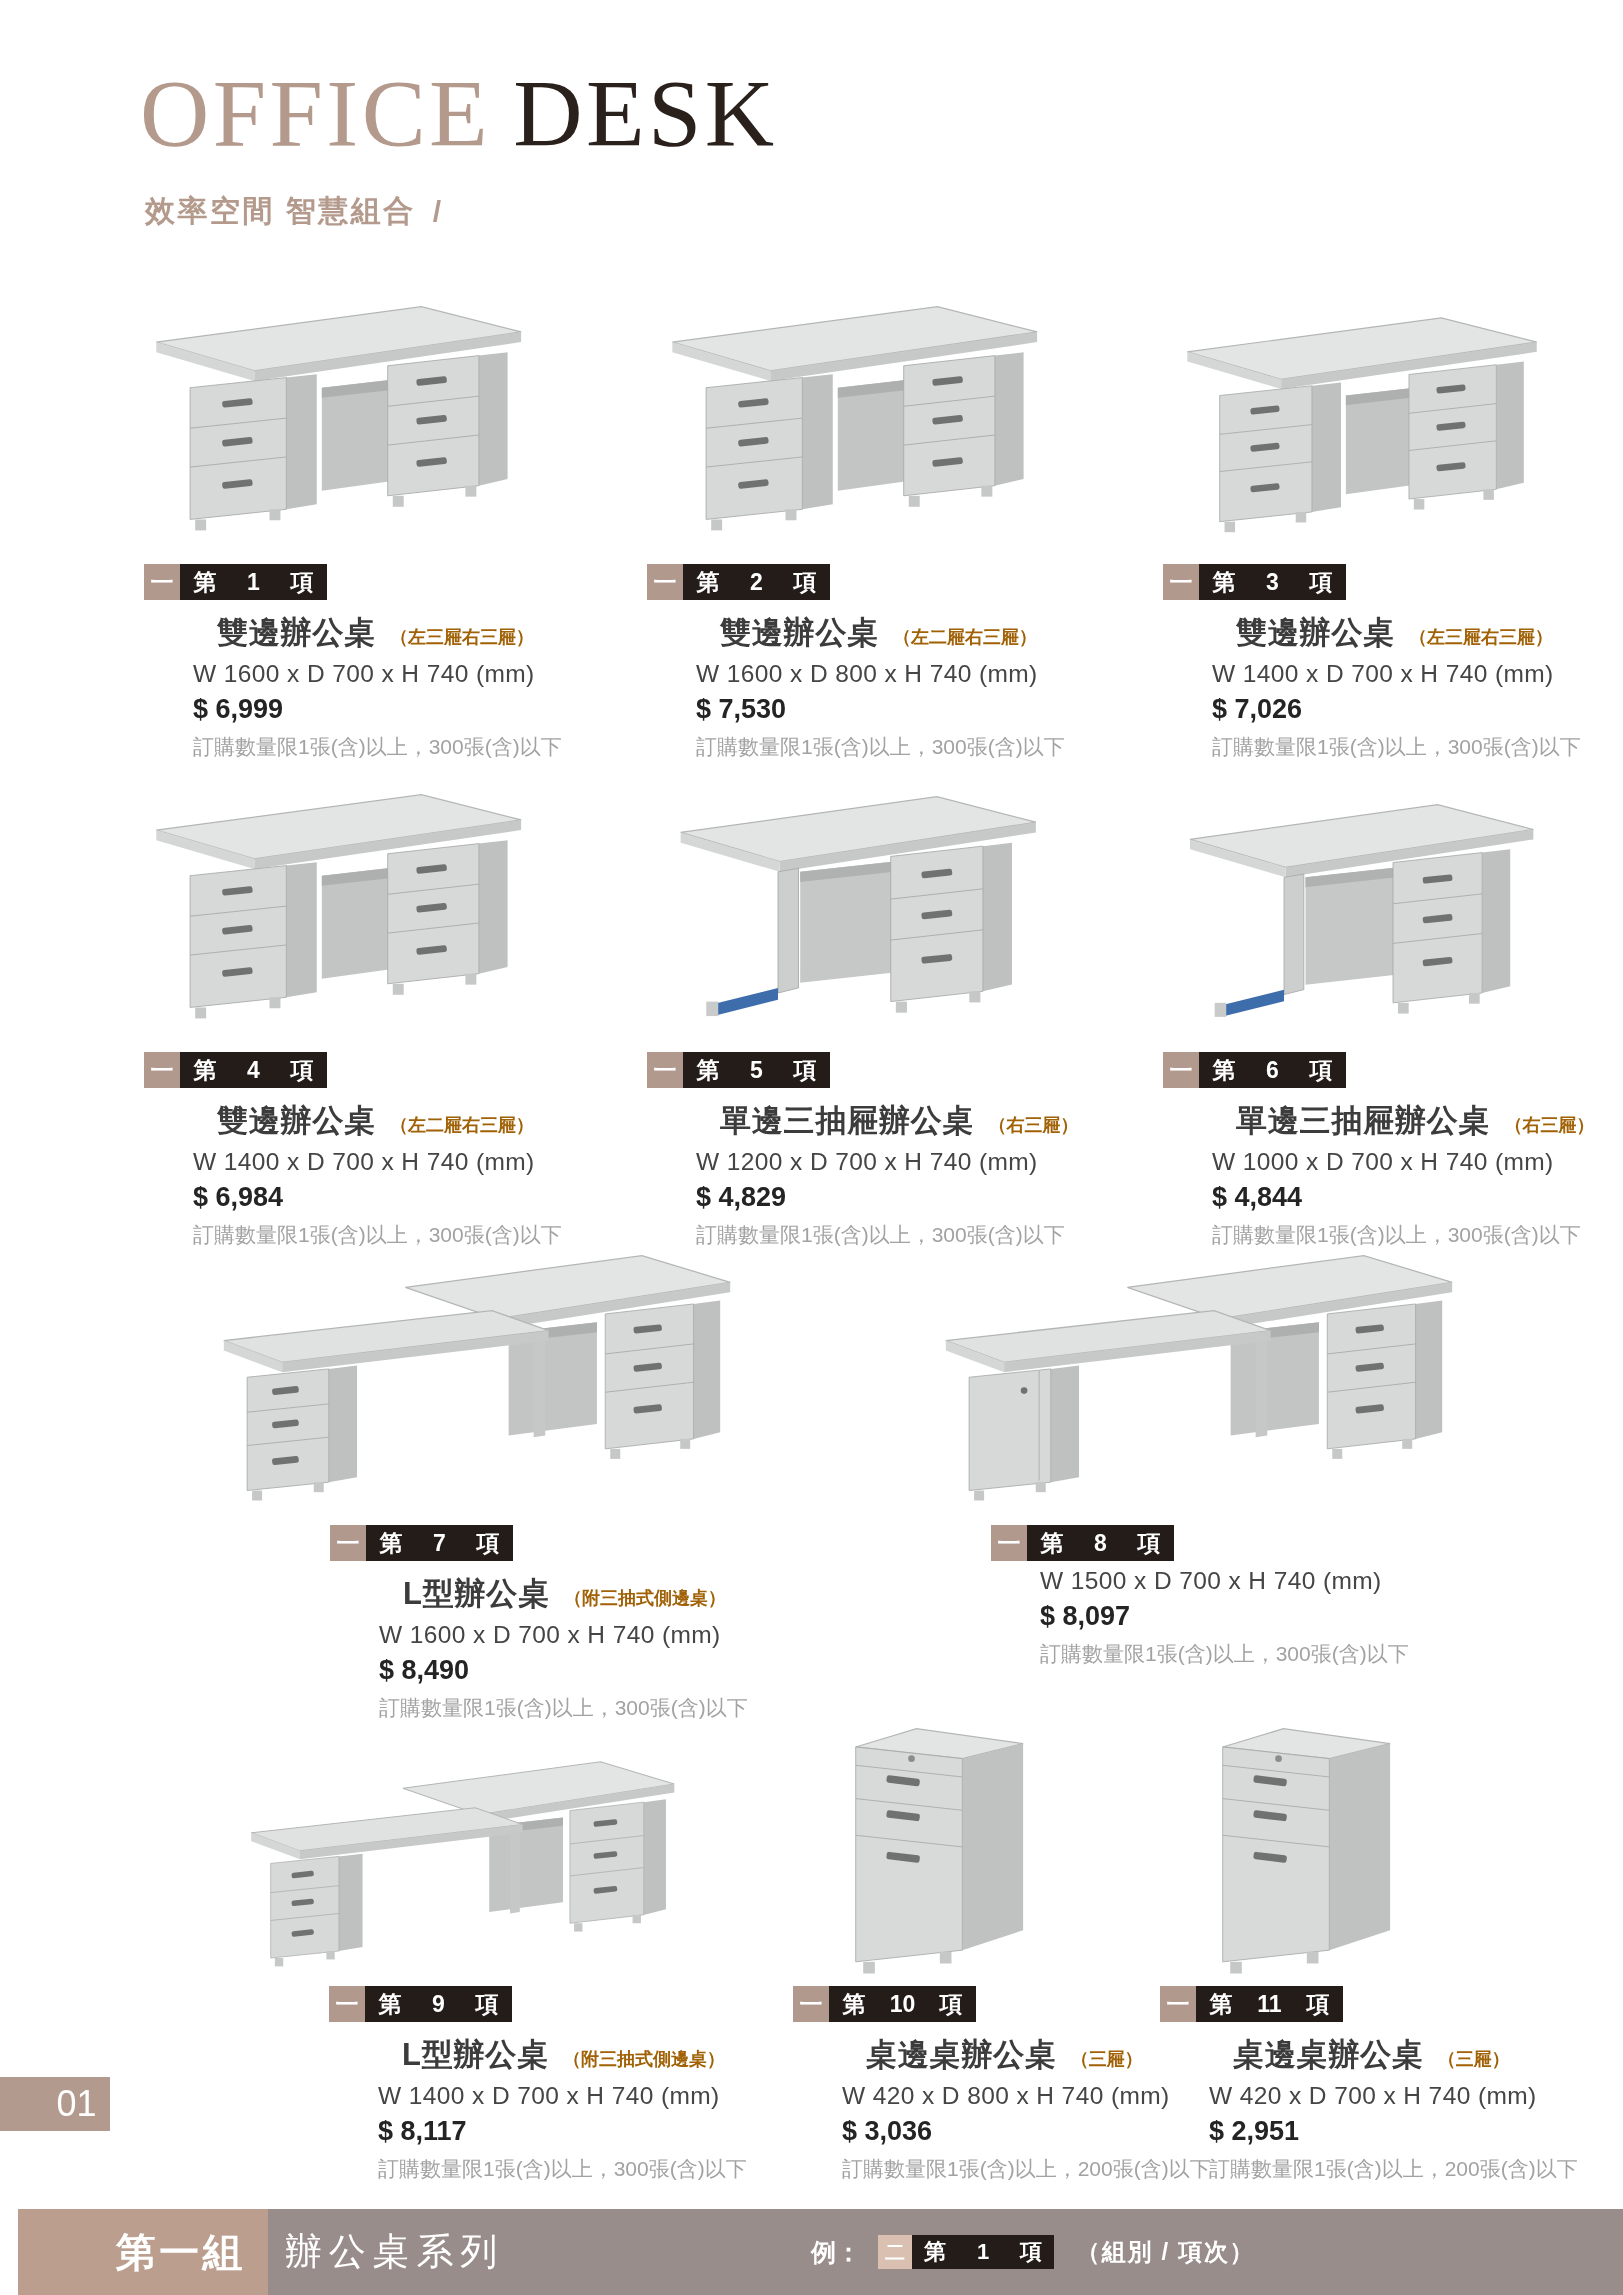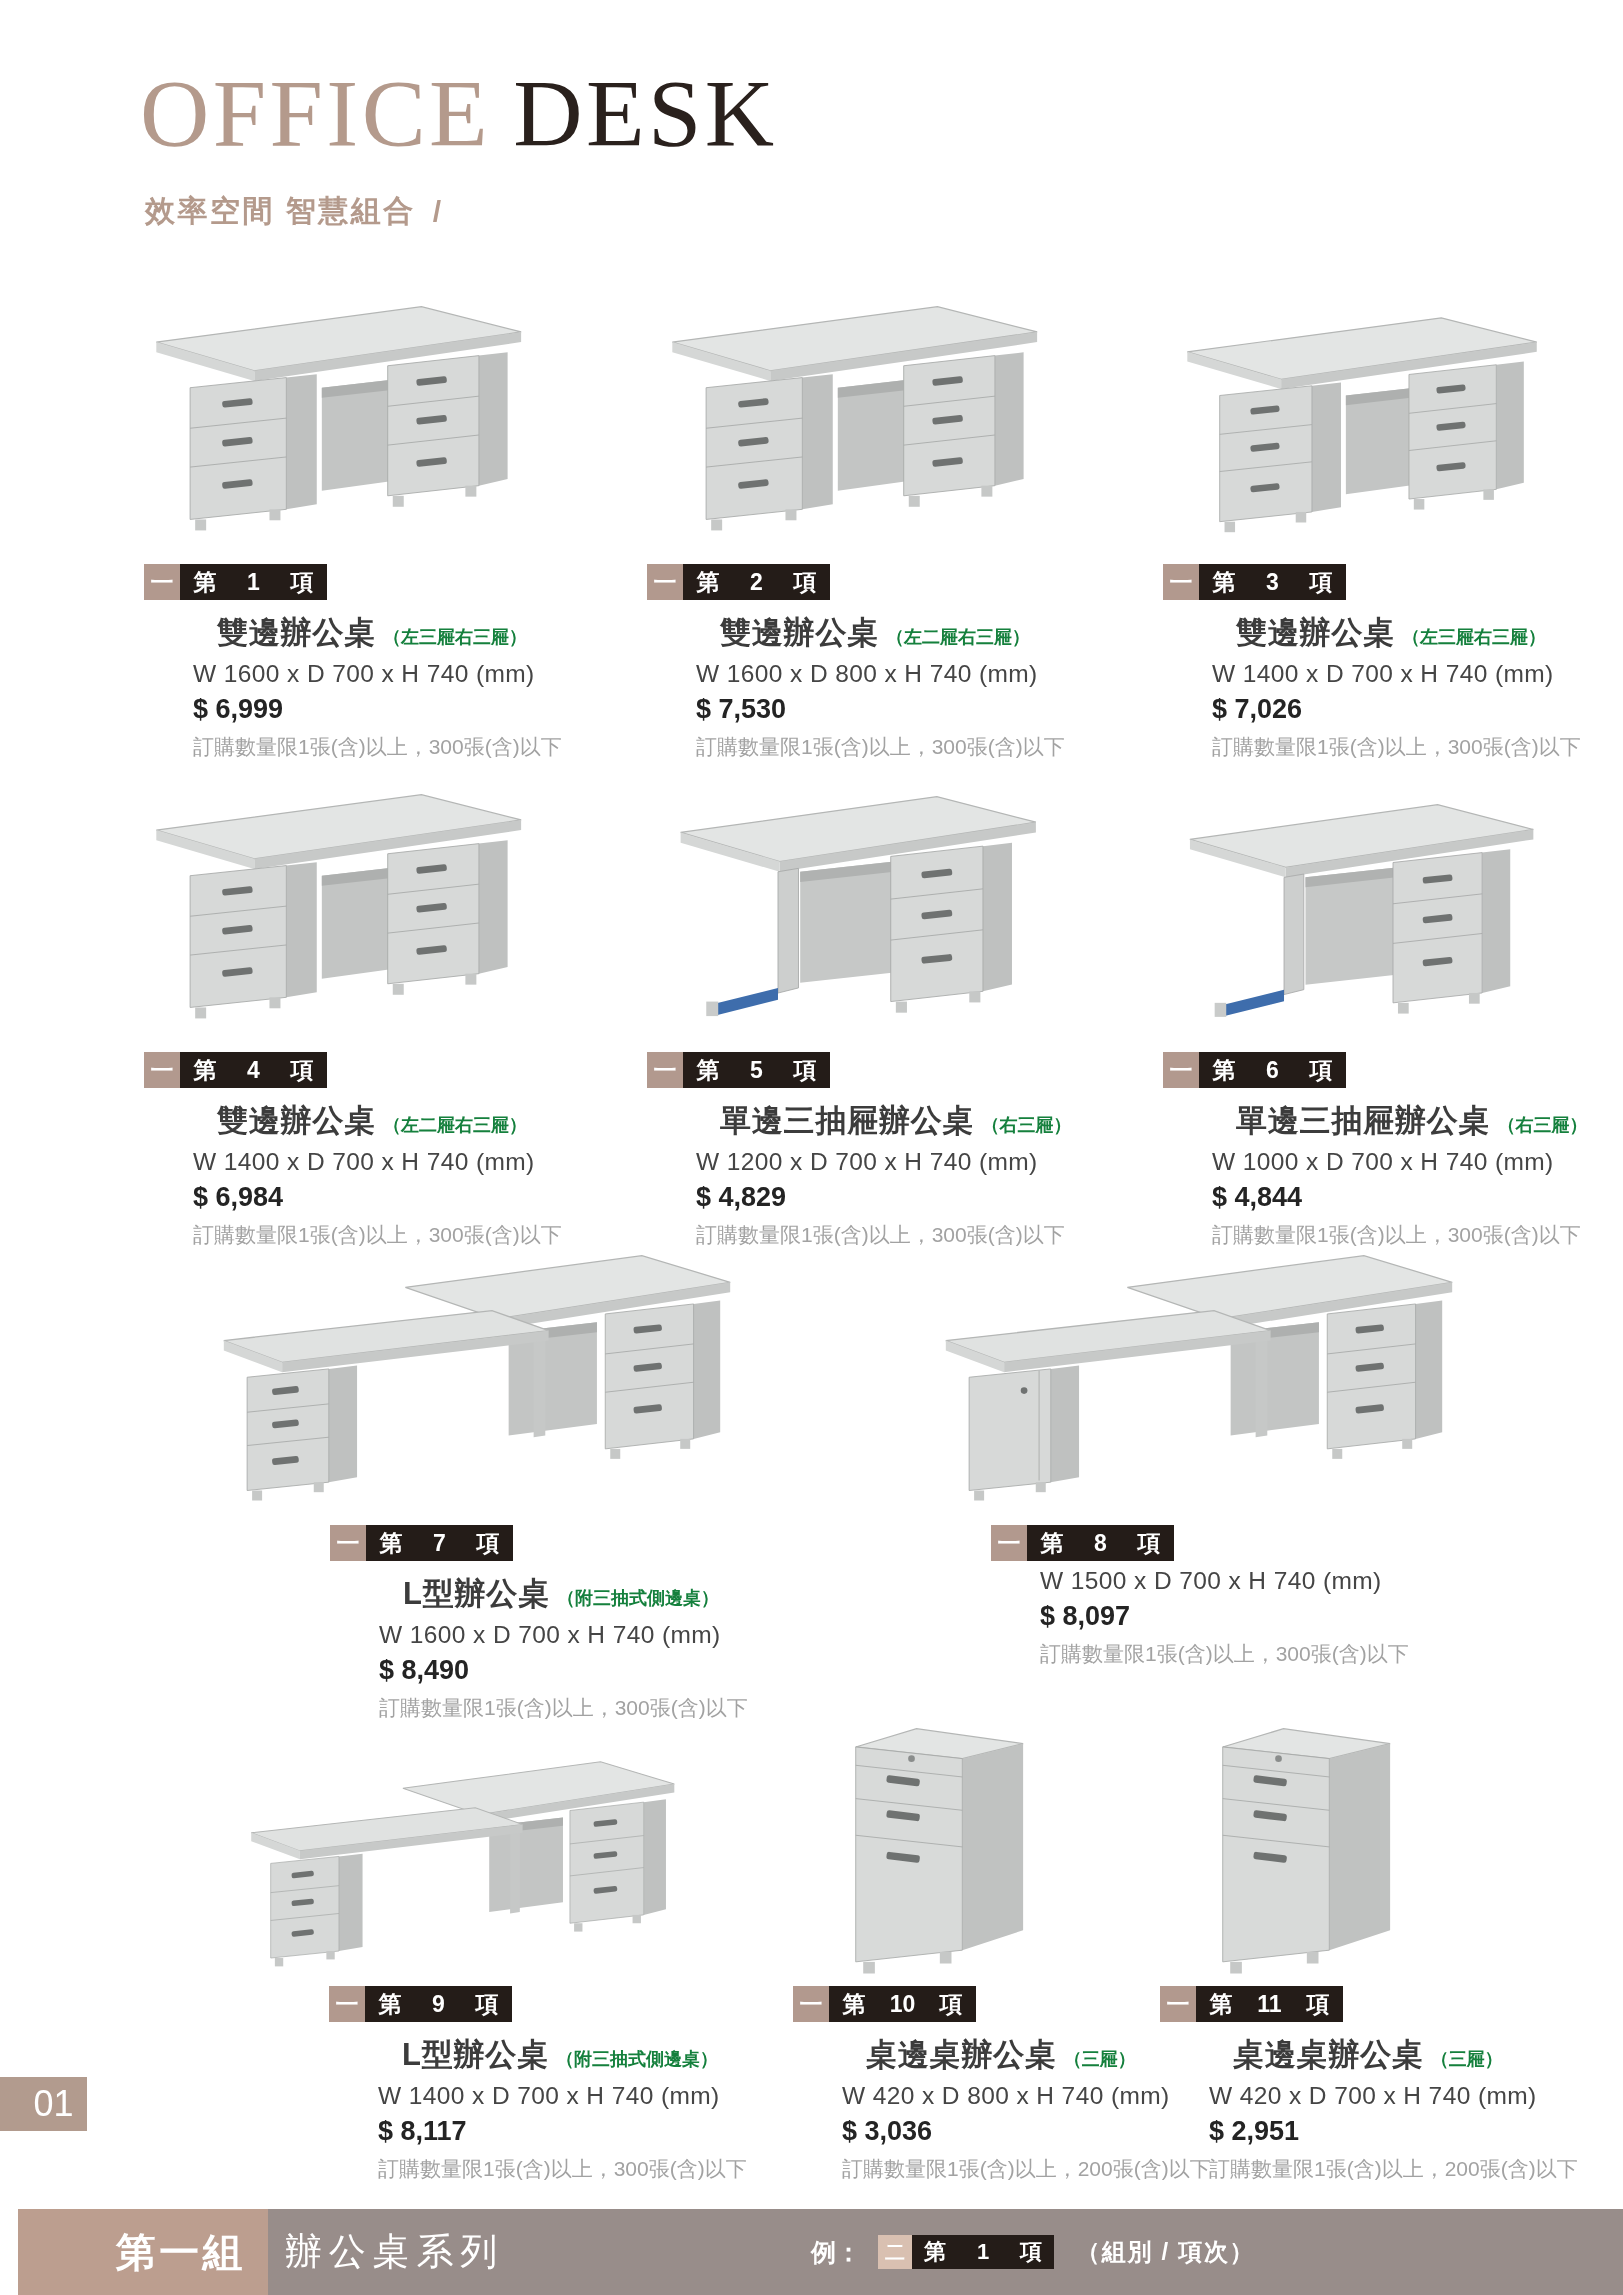--- a/index.html
+++ b/index.html
@@ -35,28 +35,28 @@
     display:flex; align-items:center; justify-content:center;
     font-size:23px; font-weight:bold;
   }
   .label-box {
     background:#241c18; color:#ffffff; width:147px;
     display:flex; align-items:center; justify-content:space-between;
     padding:0 13.5px; font-size:23px; font-weight:bold;
   }
   .name-row { margin-top:12px; padding-left:49px; }
   .prod-name { font-size:31px; font-weight:bold; color:#3c3c3c; letter-spacing:0.8px;margin-left:24px; }
-  .prod-variant { font-size:18px; color:#15803d; font-weight:bold; margin-left:7px; }
+  .prod-variant { font-size:18px; color:#a16207; font-weight:bold; margin-left:14px; }
   .prod-dims { font-size:24.5px; color:#454545; margin-top:6px; padding-left:49px; letter-spacing:0.4px; }
   .prod-price { font-size:27px; font-weight:bold; color:#242424; margin-top:6px; padding-left:49px; }
   .prod-note { font-size:21px; color:#a2a2a2; margin-top:7.6px; padding-left:49px; }
 
   
   .page-tab {
-    position:absolute; left:0; top:2077px; width:87px; height:54px;
+    position:absolute; left:0; top:2077px; width:110px; height:54px;
     background:#b29b8e; color:#ffffff; font-size:36px;
     display:flex; align-items:center; justify-content:flex-end; padding-right:13.5px;
   }
 
   
   .footer {
     position:absolute; left:0; top:2209px; width:1624px; height:86px;
     background:#988d8a;
     margin-left:18px;
   }

